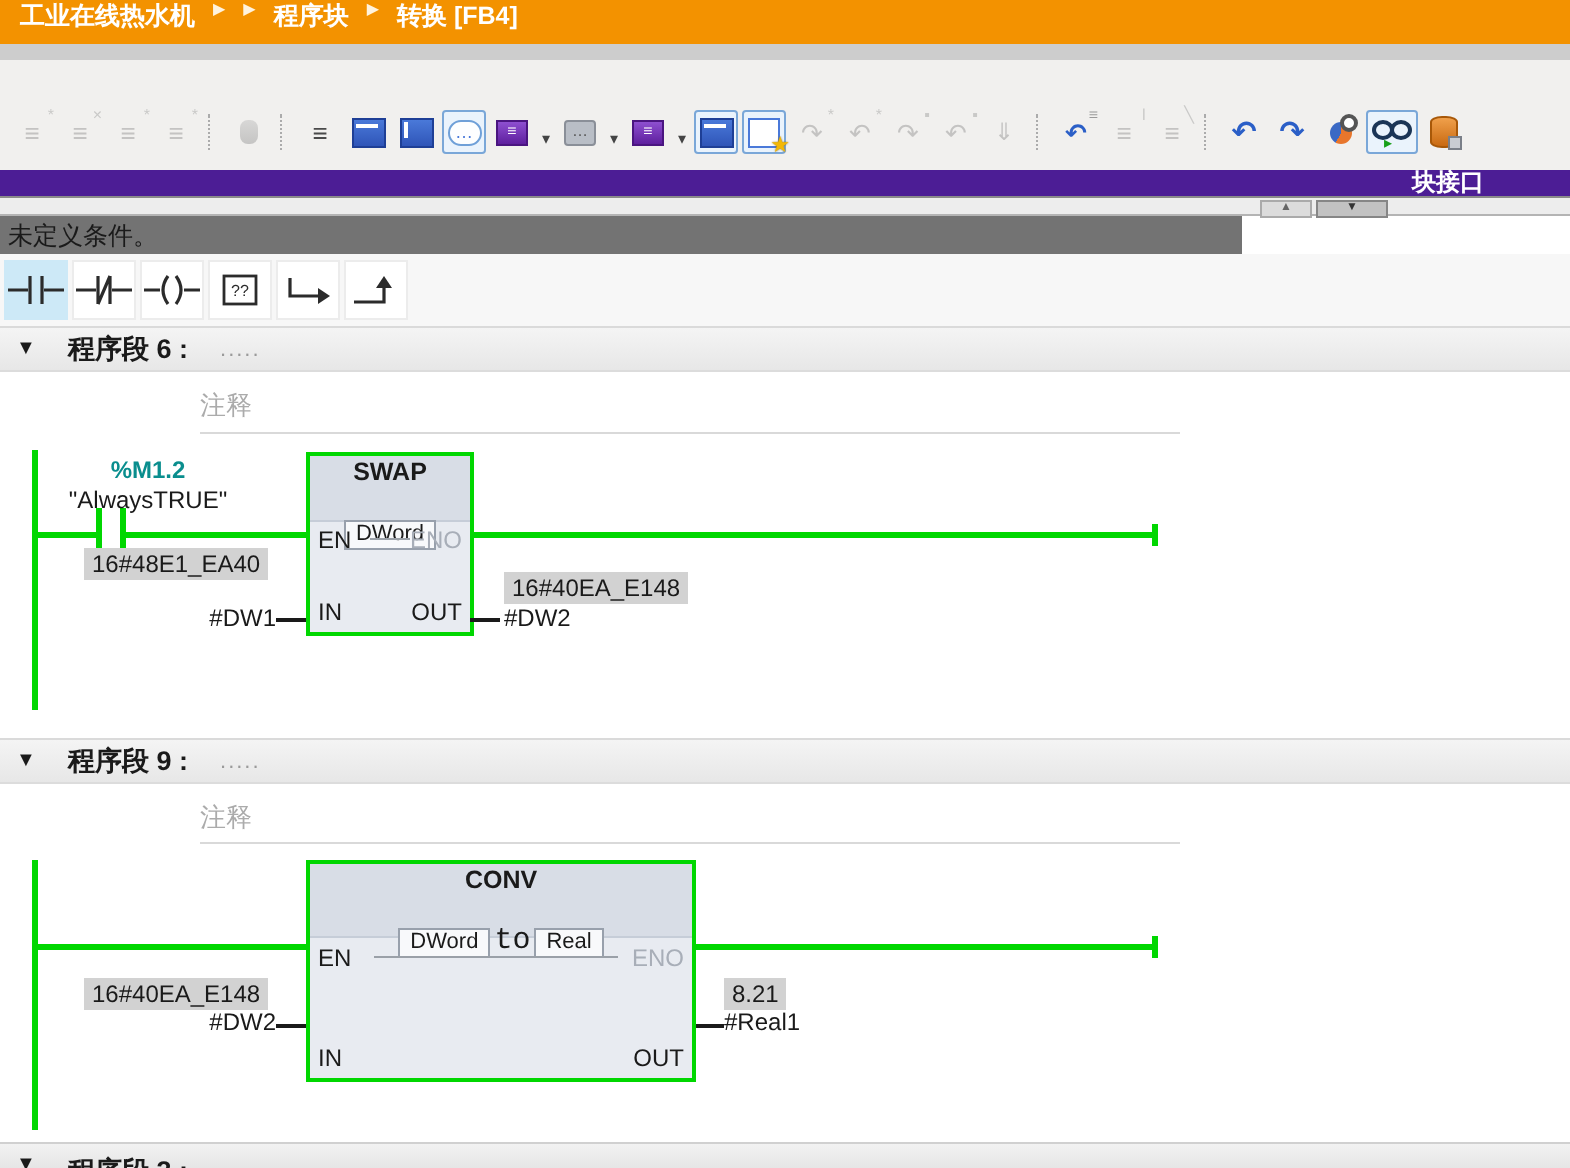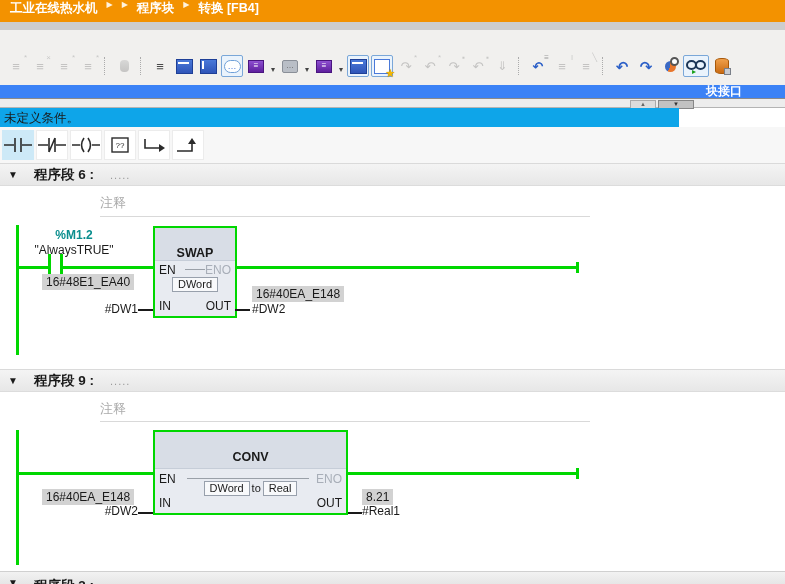--- a/index.html
+++ b/index.html
@@ -57,30 +57,30 @@
     border:2px solid #1B3556;border-radius:50%;}
   .ic-glasses::before{left:2px;}
   .ic-glasses::after{right:2px;}
   .ic-glasses .g{position:absolute;bottom:0px;left:8px;font-size:8px;color:#18A018;}
   .ic-db::before{content:"";width:12px;height:14px;background:linear-gradient(#F0A04B,#C96A12);
     border:1px solid #A85808;border-radius:6px/3px;display:block;}
   .ic-db::after{content:"";position:absolute;right:1px;bottom:1px;width:5px;height:5px;background:#C9CCD2;
     border:1px solid #7A7F88;}
 
   
-  .ifacebar{position:absolute;left:0;top:85px;width:785px;height:13px;background:#3b82f6;}
+  .ifacebar{position:absolute;left:0;top:85px;width:785px;height:13px;background:#4c1d95;}
   .ifacebar .t{position:absolute;left:706px;top:0;color:#fff;font-weight:bold;font-size:12px;line-height:13px;}
   .splitter{position:absolute;left:0;top:98px;width:785px;height:10px;background:#EDEDED;
     border-top:1px solid #8A8A8A;border-bottom:1px solid #B4B4B4;box-sizing:border-box;}
   .split-btn{position:absolute;top:1px;height:7px;font-size:6px;line-height:7px;text-align:center;
     color:#666;background:#DCDCDC;border:1px solid #AAA;cursor:pointer;}
   .split-up{left:630px;width:24px;}
   .split-down{left:658px;width:34px;background:#C2C2C2;border-color:#868686;color:#333;}
 
-  .condition{position:absolute;left:0;top:108px;width:679px;height:19px;background:#0ea5e9;}
+  .condition{position:absolute;left:0;top:108px;width:621px;height:19px;background:#737373;}
   .condition .t{position:absolute;left:4px;top:2px;font-size:12.5px;color:#1A1A1A;}
 
   
   .favbar{position:absolute;left:0;top:127px;width:785px;height:36px;background:#F7F7F7;}
   .favbtn{position:absolute;top:3px;width:32px;height:30px;background:#fff;border:1px solid #ECECEC;
     display:flex;align-items:center;justify-content:center;cursor:pointer;box-sizing:border-box;}
   .favbtn.sel{background:#CDE9F7;border-color:#CDE9F7;}
 
   
   .nethead{position:absolute;left:0;width:785px;height:23px;background:linear-gradient(#F4F4F4,#E7E7E7);
@@ -99,25 +99,25 @@
 
   .valbox{position:absolute;background:#D2D2D2;color:#1A1A1A;font-size:12px;padding:1px 4px;white-space:nowrap;}
   .opnd{position:absolute;font-size:12px;color:#1A1A1A;white-space:nowrap;cursor:text;}
   .opnd.r{text-align:right;width:96px;}
 
   .caddr{position:absolute;left:22px;width:104px;text-align:center;font-size:12px;font-weight:bold;color:#0A8E8E;}
   .csym{position:absolute;left:10px;width:128px;text-align:center;font-size:12px;color:#1A1A1A;}
 
   .lblock{position:absolute;border:2px solid #00D700;background:#E8EBF1;box-sizing:border-box;cursor:pointer;}
   .lblock .hdr{background:#D8DDE6;border-bottom:1px solid #C6CDD8;}
-  .lblock .bt{text-align:center;font-size:12.5px;font-weight:bold;color:#1A1A1A;padding-top:18px;}
+  .lblock .bt{text-align:center;font-size:12.5px;font-weight:bold;color:#1A1A1A;padding-top:1px;}
   .typebox{display:inline-block;background:#F8F9FB;border:1px solid #98A0AC;font-size:11px;
     padding:0 5px;line-height:13px;color:#1A1A1A;cursor:pointer;}
   .typerow{text-align:center;margin-top:14px;}
-  .typerow .to{font-size:11px;color:#1A1A1A;margin:0 2px;}
+  .typerow .to{font-size:15px;color:#1A1A1A;margin:0 2px;font-family:Liberation Mono, monospace;}
   .pin{position:absolute;font-size:12px;color:#1A1A1A;}
   .pin.gray{color:#A8AEB8;}
   .pindash{position:absolute;height:1px;background:#9AA0A8;}
 
   .nethead3{position:absolute;left:0;top:571px;width:785px;height:13px;overflow:hidden;
     background:linear-gradient(#F2F2F2,#E6E6E6);border-top:1px solid #D0D0D0;box-sizing:border-box;}
   .nethead3 .row{display:flex;align-items:flex-start;margin-top:5px;}
   .nethead3 .tri{margin-left:8px;font-size:10px;color:#1A1A1A;width:12px;}
   .nethead3 .tt{margin-left:14px;font-size:13.5px;font-weight:bold;color:#1A1A1A;}
 
@@ -329,21 +329,21 @@
 
   <div class="netbody" style="top:392px;height:179px">
     <span class="comment">注释</span>
     <div class="cline" style="top:29px"></div>
 
     <div class="gw" style="left:16px;top:38px;width:3px;height:135px"></div>
     <div class="gw" style="left:16px;top:80px;width:137px;height:3px"></div>
     <div class="gw" style="left:348px;top:80px;width:230px;height:3px"></div>
     <div class="gw" style="left:576px;top:76px;width:3px;height:11px"></div>
 
-    <div class="lblock" style="left:153px;top:38px;width:195px;height:85px">
+    <div class="lblock" style="left:153px;top:38px;width:195px;height:111px">
       <div class="hdr" style="height:36px">
         <div class="bt">CONV</div>
         <div class="typerow">
           <span class="typebox">DWord</span><span class="to">to</span><span class="typebox">Real</span>
         </div>
       </div>
       <span class="pin" style="left:4px;top:40px">EN</span>
       <div class="pindash" style="left:32px;top:46px;width:122px"></div>
       <span class="pin gray" style="right:4px;top:40px">ENO</span>
       <span class="pin" style="left:4px;bottom:3px">IN</span>

